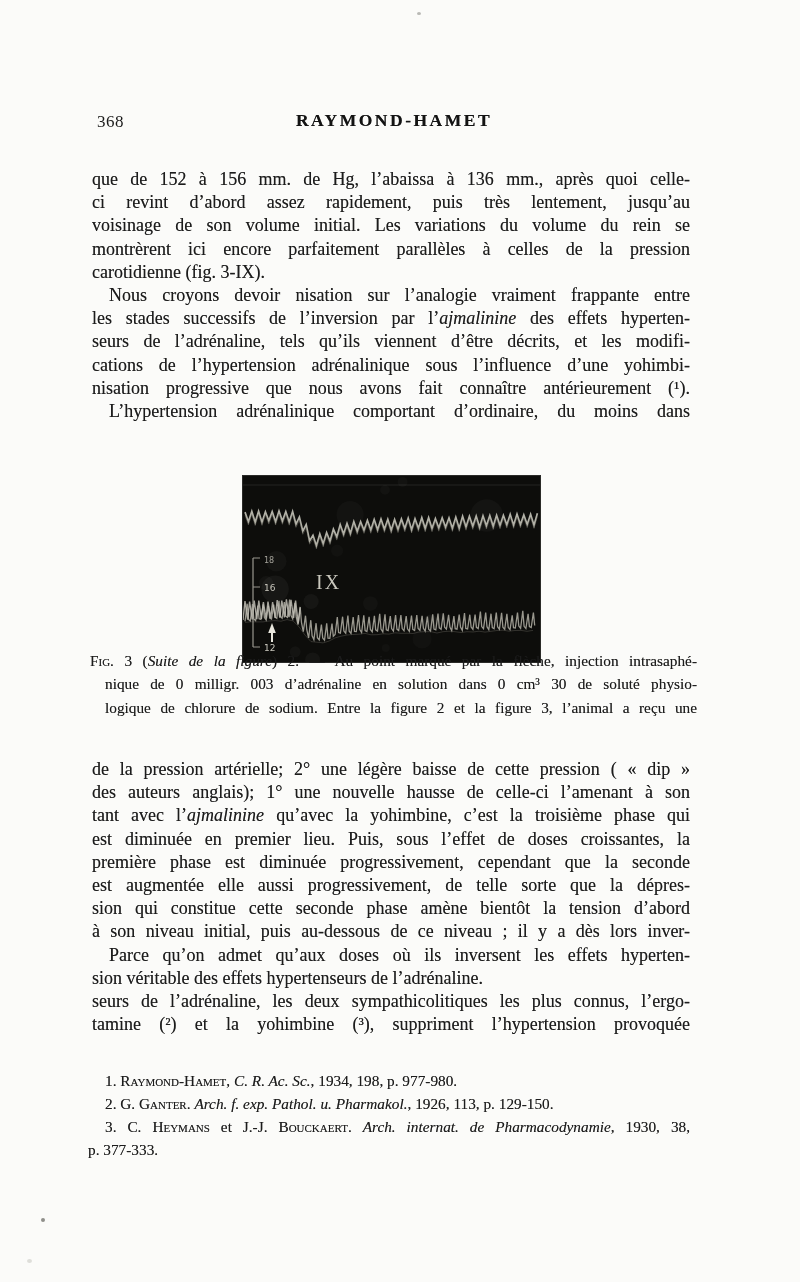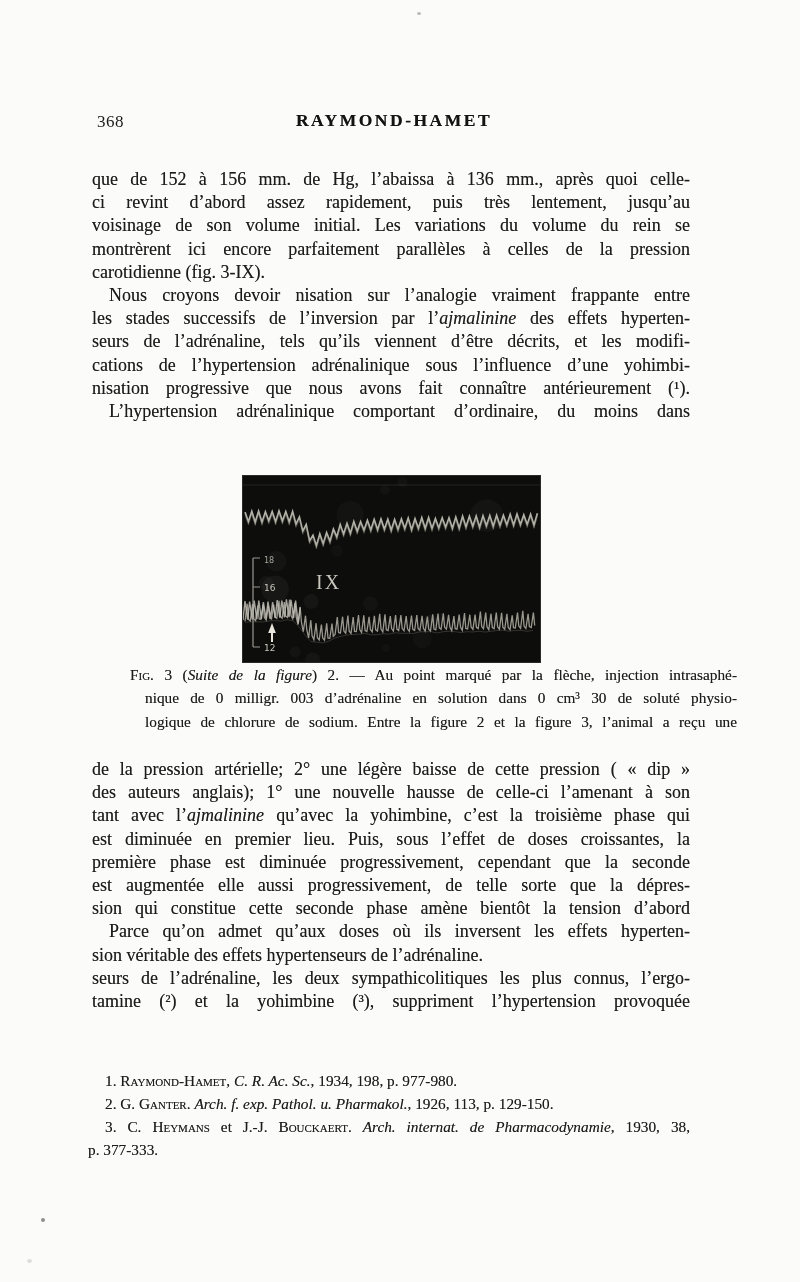--- a/index.html
+++ b/index.html
@@ -19,21 +19,21 @@
     letter-spacing:2.5px; color:#131313;
     text-shadow:0 0 .5px rgba(0,0,0,.6);
   }
   .textblock {
     position:absolute; left:92px; width:598px;
     font-size:18px; line-height:23.2px;
     text-shadow:0 0 .4px rgba(25,25,25,.55);
   }
   .block1 { top:168px; }
   .block2 { top:758px; }
-  .caption   { left:90px; top:663px; width:607px; font-size:15.3px; line-height:23.3px;margin-left:40px; }
+  .caption   { left:90px; top:649px; width:607px; font-size:15.3px; line-height:23.3px; }
   .footnotes { left:88px; top:1069px; width:602px; font-size:15.3px; line-height:23px; }
   .line { text-align:justify; text-align-last:justify; }
   .line.last { text-align-last:left; }
   .line.indent { text-indent:17px; }
   .line.hang { padding-left:15px; }
   .it { font-style:italic; }
   .bd { font-weight:normal; }
   .sc { font-variant:small-caps; }
   figure.plate {
     position:absolute; left:243px; top:476px; width:297px; height:186px; margin:0;
@@ -124,20 +124,21 @@
     </div>
 
   <div class="textblock block2">
       <div class="line"><span>de la pression artérielle; 2° une légère baisse de cette pression ( « dip »</span></div>
       <div class="line"><span>des auteurs anglais); 1° une nouvelle hausse de celle-ci l’amenant à son</span></div>
       <div class="line"><span>tant avec l’</span><span class="it">ajmalinine</span><span> qu’avec la yohimbine, c’est la troisième phase qui</span></div>
       <div class="line"><span>est diminuée en premier lieu. Puis, sous l’effet de doses croissantes, la</span></div>
       <div class="line"><span>première phase est diminuée progressivement, cependant que la seconde</span></div>
       <div class="line"><span>est augmentée elle aussi progressivement, de telle sorte que la dépres-</span></div>
       <div class="line"><span>sion qui constitue cette seconde phase amène bientôt la tension d’abord</span></div>
+      <div class="line"><span>à son niveau initial, puis au-dessous de ce niveau ; il y a dès lors inver-</span></div>
       <div class="line indent"><span>Parce qu’on admet qu’aux doses où ils inversent les effets hyperten-</span></div>
       <div class="line last"><span>sion véritable des effets hypertenseurs de l’adrénaline.</span></div>
       <div class="line"><span>seurs de l’adrénaline, les deux sympathicolitiques les plus connus, l’ergo-</span></div>
       <div class="line"><span>tamine (²) et la yohimbine (³), suppriment l’hypertension provoquée</span></div>
     </div>
 
   <div class="textblock footnotes">
       <div class="line last indent"><span>1. </span><span class="sc">Raymond-Hamet</span><span>, </span><span class="it">C. R. Ac. Sc.</span><span>, 1934, </span><span class="bd">198</span><span>, p. 977-980.</span></div>
       <div class="line last indent"><span>2. G. </span><span class="sc">Ganter</span><span>. </span><span class="it">Arch. f. exp. Pathol. u. Pharmakol.</span><span>, 1926, </span><span class="bd">113</span><span>, p. 129-150.</span></div>
       <div class="line indent"><span>3. C. </span><span class="sc">Heymans</span><span> et J.-J. </span><span class="sc">Bouckaert</span><span>. </span><span class="it">Arch. internat. de Pharmacodynamie</span><span>, 1930, </span><span class="bd">38</span><span>,</span></div>

